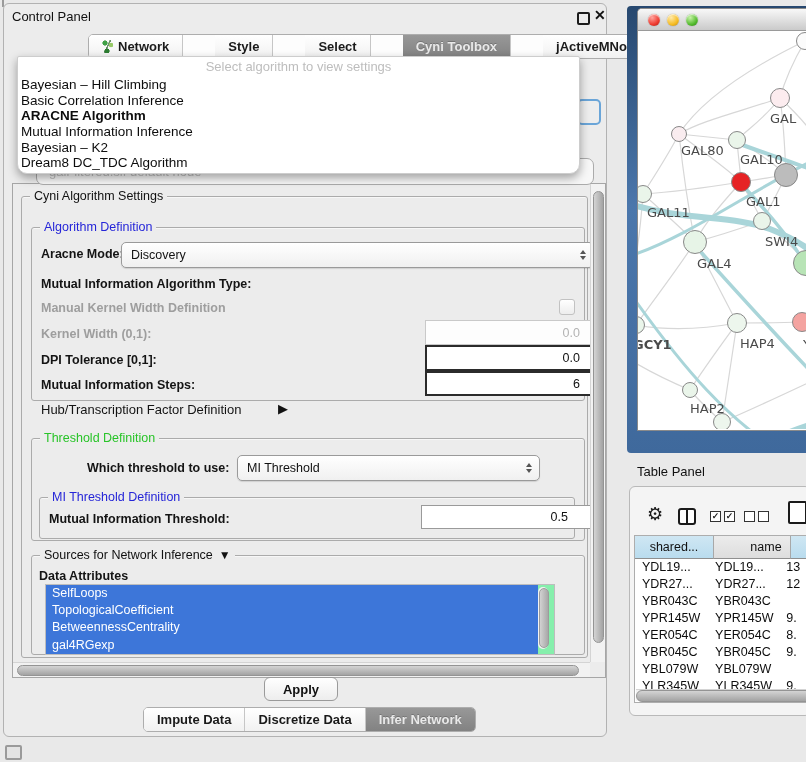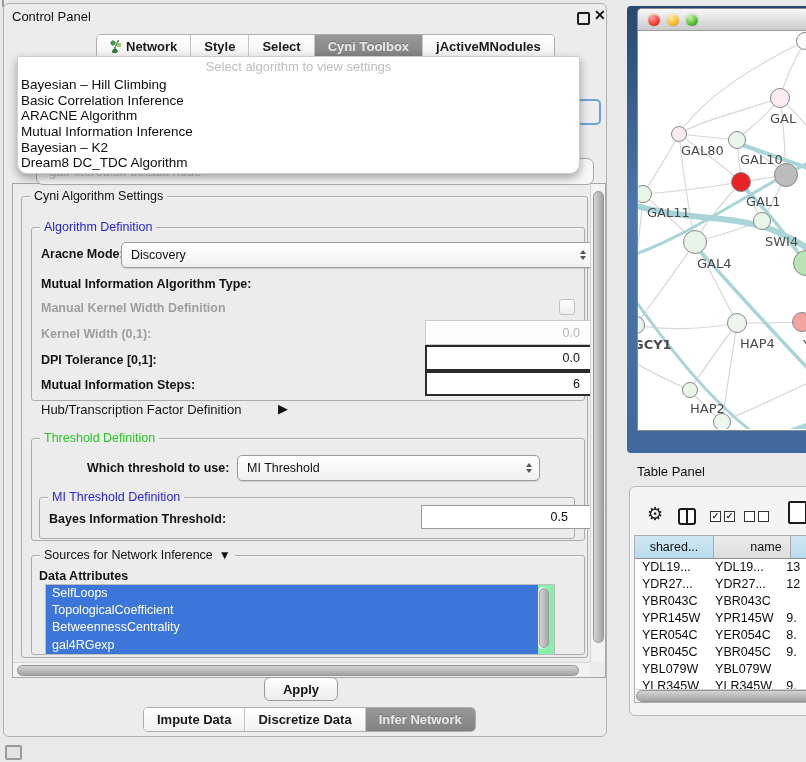--- a/index.html
+++ b/index.html
@@ -7,36 +7,36 @@
   #root{position:relative;width:806px;height:762px;overflow:hidden;background:#e9e9e9;}
   .abs{position:absolute;}
 
   
   #cpanel{left:3px;top:3px;width:602px;height:732px;background:#ececec;border:1px solid #b2b2b2;border-radius:6px;}
   .cp-title{left:12px;top:9px;font-size:13px;color:#111;}
   .float-btn{left:577px;top:12px;width:9px;height:9px;border:2px solid #1c1c1c;border-radius:2px;background:transparent;}
   .close-btn{left:594px;top:7px;font-size:14px;font-weight:bold;color:#111;line-height:16px;}
 
   .seg{display:flex;align-items:stretch;border:1px solid #adadad;border-radius:5px;background:#fdfdfd;overflow:hidden;}
-  #top-tabs{left:96px;top:34px;height:23px;}
+  #top-tabs{left:88px;top:34px;height:23px;gap:32px;}
   #bottom-tabs{left:143px;top:707px;height:23px;}
   .seg .tab{display:flex;align-items:center;gap:5px;padding:0 13px;font-size:13px;font-weight:700;color:#1a1a1a;border-right:1px solid #c6c6c6;white-space:nowrap;background:linear-gradient(#ffffff,#f1f1f1);}
   .seg .tab:last-child{border-right:none;}
   .seg .tab.sel{background:linear-gradient(#989898,#828282);color:#e9e9e9;text-shadow:0 -1px 0 rgba(0,0,0,.2);}
   .net-icon{display:inline-block;width:11px;height:13px;background:
     radial-gradient(circle at 3px 3px,#3fa045 2.3px,rgba(0,0,0,0) 2.9px),
     radial-gradient(circle at 9px 5px,#97c967 2px,rgba(0,0,0,0) 2.6px),
     radial-gradient(circle at 5px 11px,#2c7d31 2.3px,rgba(0,0,0,0) 2.9px),
     linear-gradient(115deg,rgba(0,0,0,0) 44%,#6b8f6b 46%,#6b8f6b 54%,rgba(0,0,0,0) 56%);}
 
   
   #algo-popup{left:17px;top:56px;width:561px;height:116px;background:#fff;border:1px solid #cdcdcd;border-radius:2px 2px 10px 10px;box-shadow:0 4px 10px rgba(0,0,0,.35);z-index:40;overflow:hidden;}
   .popup-ph{text-align:center;color:#bdbdbd;font-size:13px;margin-top:2px;height:18px;}
   .popup-item{font-size:13.5px;color:#0d0d0d;height:15.7px;line-height:15.7px;padding-left:3px;white-space:nowrap;}
-  .popup-item.bold{font-weight:400;}
+  .popup-item.bold{font-weight:700;}
   #hidden-combo{left:36px;top:158px;width:544px;height:25px;border:1px solid #ababab;border-radius:7px;background:#f7f7f7;color:#c0c0c0;font-size:13px;line-height:25px;padding-left:12px;z-index:5;overflow:hidden;}
   #focus-combo-btn{left:577px;top:99px;width:20px;height:22px;border:2px solid #6aa5d8;border-radius:5px;background:#ededed;z-index:4;}
 
   
   #settings-pane{left:12px;top:183px;width:592px;height:493px;border:1px solid #a6a6a6;background:#ececec;overflow:hidden;}
   .grp{position:absolute;border:1px solid #ababab;border-radius:3px;box-shadow:inset 0 1px 0 rgba(255,255,255,.6);}
   .grp-title{position:absolute;top:-8px;left:8px;background:#ececec;padding:0 4px;font-size:12.5px;color:#111;white-space:nowrap;display:flex;gap:6px;align-items:center;}
   .grp-title.blue{color:#2525d8;}
   .grp-title.green{color:#28c428;}
   .lbl{position:absolute;font-size:12.5px;font-weight:700;color:#141414;white-space:nowrap;}
@@ -161,21 +161,21 @@
     <div class="combo" style="left:224px;top:271px;width:292px;height:24px;">
       <span>MI Threshold</span>
       <span class="arrows">
           <span class="tri-up"></span>
           <span class="tri-dn"></span>
         </span>
     </div>
     <div class="grp" style="left:26px;top:313px;width:534px;height:40px;">
       <span class="grp-title blue">MI Threshold Definition</span>
     </div>
-    <div class="lbl" style="left:36px;top:328px;">Bayes Information Threshold:</div>
+    <div class="lbl" style="left:36px;top:328px;">Mutual Information Threshold:</div>
     <div class="field" style="left:408px;top:321px;width:146px;height:22px;">0.5</div>
 
     <div class="grp" style="left:18px;top:371px;width:552px;height:98px;">
       <span class="grp-title">
         <span>Sources for Network Inference</span>
         <span class="arrow-glyph">▼</span>
       </span>
     </div>
     <div class="lbl" style="left:26px;top:385px;">Data Attributes</div>
     <div id="attr-list">

